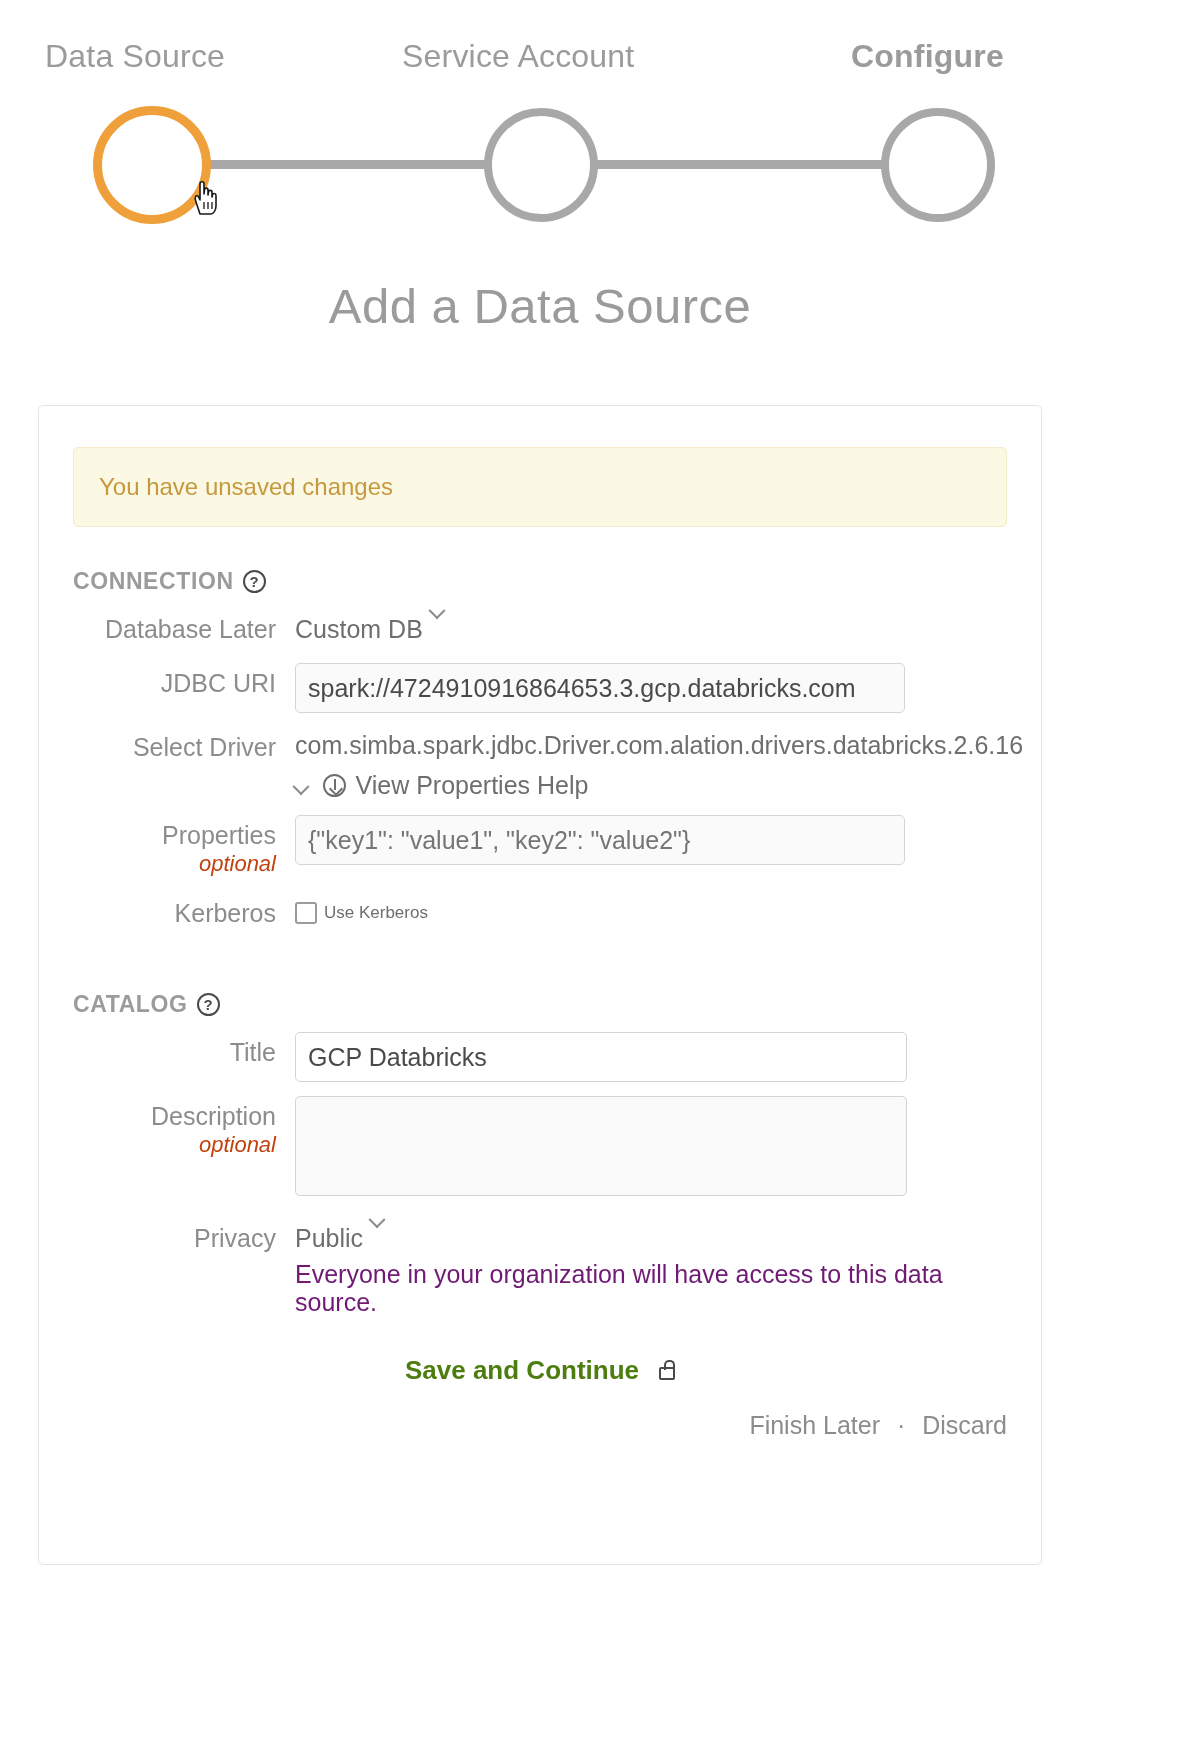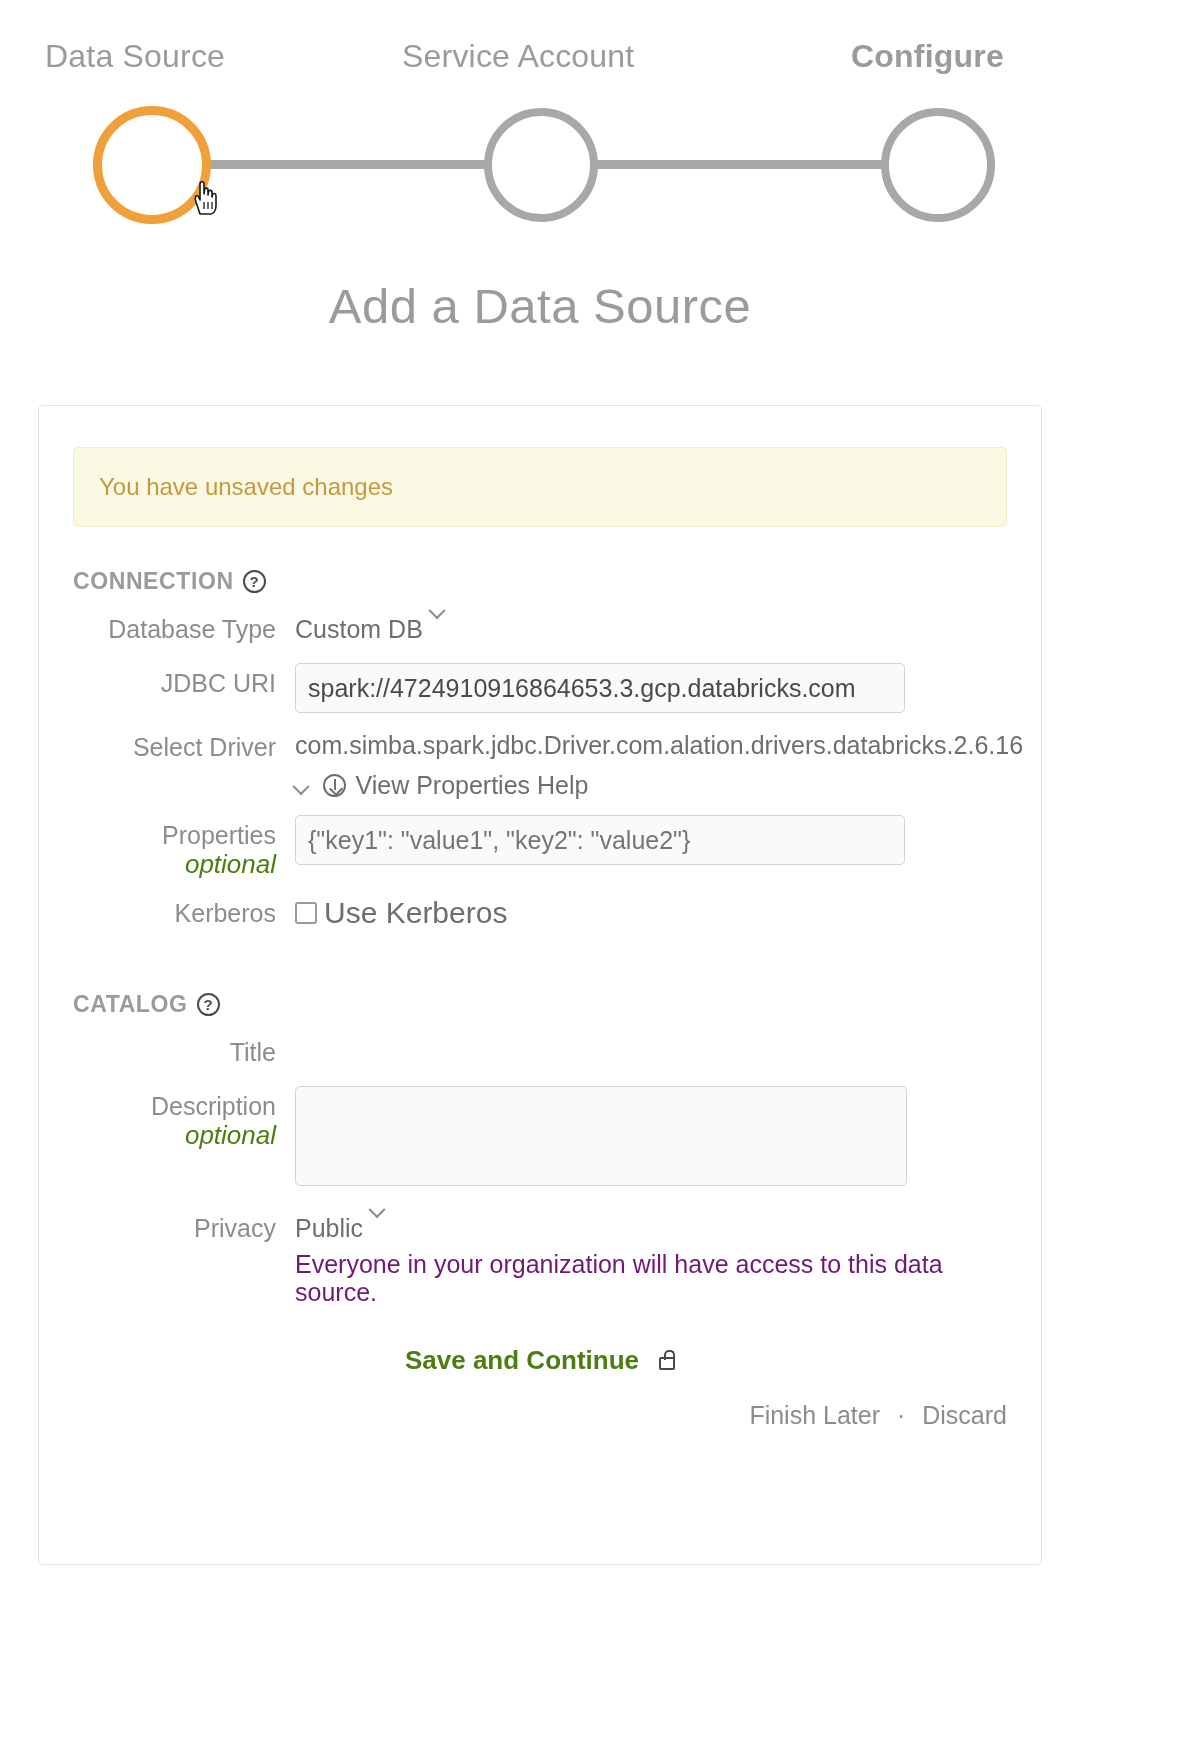--- a/index.html
+++ b/index.html
@@ -149,22 +149,22 @@
     text-align: right;
     padding-right: 19px;
     font-size: 25px;
     color: #8c8c8c;
     line-height: 40px;
     flex: none;
   }
   .row-label .optional {
     display: block;
     font-style: italic;
-    font-size: 26px;
-    color: #4d7c0f;
+    font-size: 22px;
+    color: #c2410c;
     line-height: 30px;
     margin-top: -6px;
   }
   .row-body { flex: 1; min-width: 0; }
 
   .select-plain {
     font-size: 25px;
     color: #6e6e6e;
     line-height: 40px;
     display: inline-flex;
@@ -254,21 +254,21 @@
   }
   .cbox {
     width: 22px; height: 22px;
     border: 2px solid #9b9b9b;
     border-radius: 3px;
     background: #fff;
     flex: none;
     cursor: pointer;
   }
   .cb-label {
-    font-size: 30px;
+    font-size: 17px;
     color: #6e6e6e;
   }
 
   .textarea-field {
     width: 612px;
     height: 100px;
     border: 1px solid #d4d4d4;
     border-radius: 5px;
     background: #fafafa;
     resize: none;
@@ -360,21 +360,21 @@
   <div class="banner">
     <span class="banner-text">You have unsaved changes</span>
   </div>
 
   <div class="section-head">
     <span class="section-head-text">CONNECTION</span>
     <span class="help-icon">?</span>
   </div>
 
   <div class="row">
-    <div class="row-label">Database Type</div>
+    <div class="row-label">Database Later</div>
     <div class="row-body">
       <div class="select-plain">
         <span>Custom DB</span>
         <span class="chev"></span>
       </div>
     </div>
   </div>
 
   <div class="row">
     <div class="row-label">JDBC URI</div>
@@ -415,20 +415,23 @@
     </div>
   </div>
 
   <div class="section-head" style="margin-top:58px">
     <span class="section-head-text">CATALOG</span>
     <span class="help-icon">?</span>
   </div>
 
   <div class="row">
     <div class="row-label">Title</div>
+    <div class="row-body">
+      <input class="text-input title-field" type="text" value="GCP Databricks" style="">
+    </div>
   </div>
 
   <div class="row">
     <div class="row-label">
       <span>Description</span>
       <span class="optional">optional</span>
     </div>
     <div class="row-body">
       <textarea class="textarea-field" style=""></textarea>
     </div>

